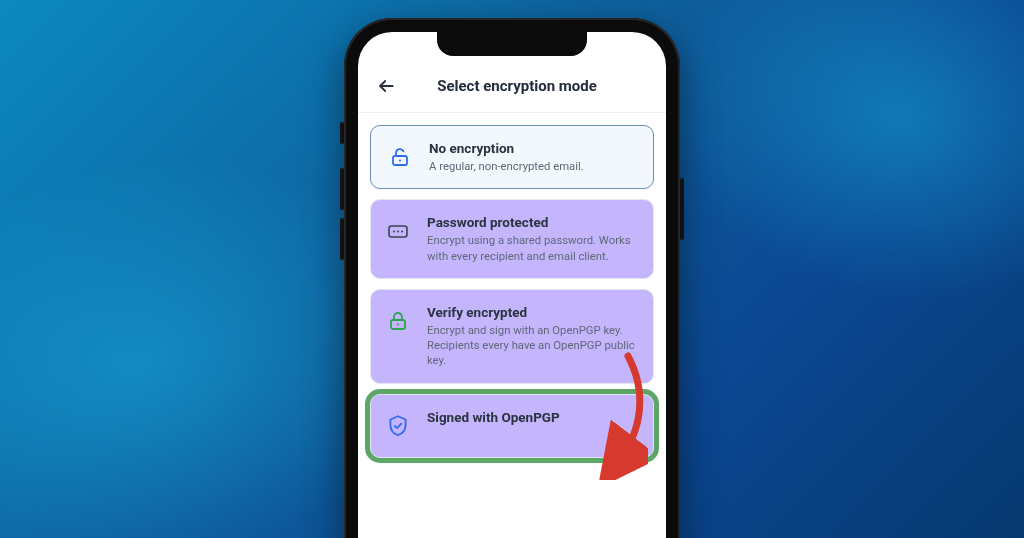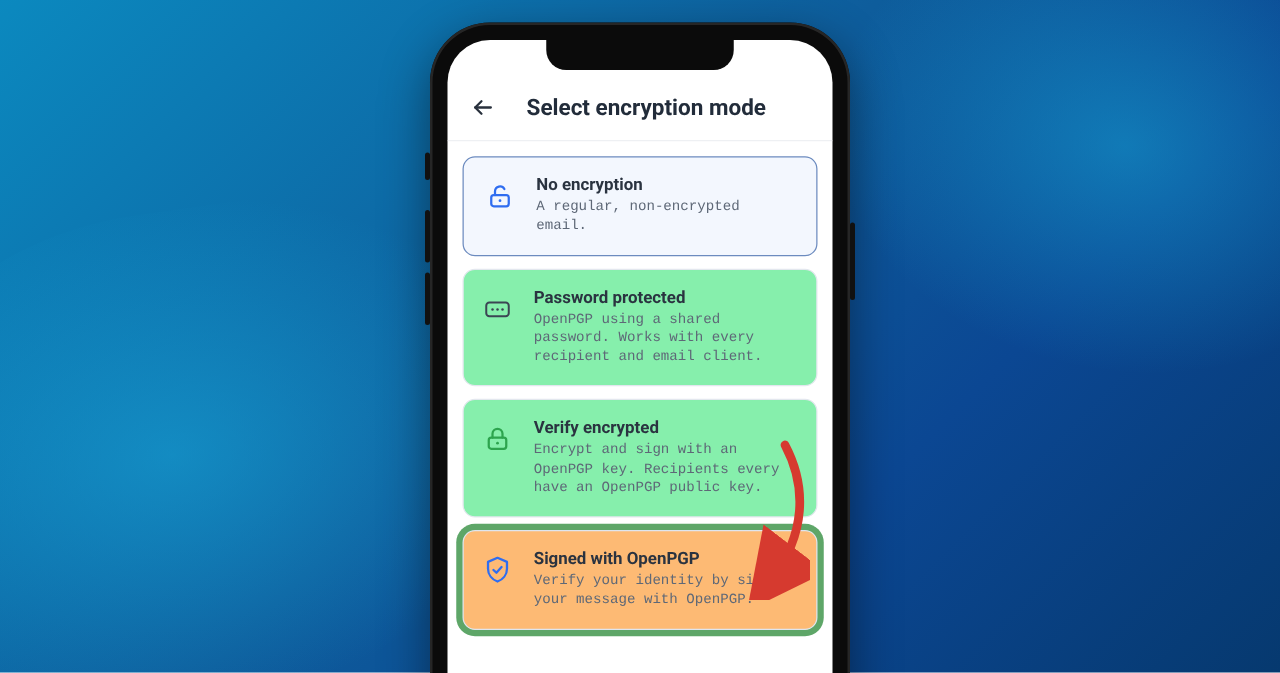--- a/index.html
+++ b/index.html
@@ -68,46 +68,46 @@
     position: absolute; inset: 0;
     display: flex; flex-direction: column;
     padding-top: 30px;
   }
   .header {
     display: flex; align-items: center; gap: 10px;
     padding: 10px 14px 12px 14px;
     border-bottom: 1px solid #eef0f3;
   }
   .header .back { width: 28px; height: 28px; display:flex; align-items:center; justify-content:center; color:#29313d; cursor:pointer; }
-  .header .title { flex: 1; text-align: center; font-weight: 700; font-size: 18px; color: #222c3a; margin-left: -28px; }
+  .header .title { flex: 1; text-align: center; font-weight: 700; font-size: 15px; color: #222c3a; margin-left: -28px; }
 
   .list { padding: 12px; display: flex; flex-direction: column; gap: 10px; }
 
   .card {
     border: 1px solid #e3e7ee;
     border-radius: 10px;
-    background: #86efac;
+    background: #c4b5fd;
     padding: 14px 14px 14px 12px;
     display: flex; align-items: flex-start; gap: 14px;
     cursor: pointer;
   }
   .card.selected {
     border-color: #6c8bbf;
     background: #f3f7fe;
     padding-left: 14px;
   }
   .card.highlighted {
     box-shadow: 0 0 0 5px #5ea668;
     border-color: #dfe5ee;
-    background: #fdba74;
+    background: #c4b5fd;
   }
   .card .ic { width: 30px; flex: 0 0 30px; height: 34px; display:flex; align-items:center; justify-content:center; }
   .card .body { flex: 1; }
   .card .t { font-weight: 700; font-size: 13.5px; color: #2a3340; margin-bottom: 3px; }
-  .card .d { font-size: 11.3px; line-height: 1.35; color: #5e6877; font-family: Liberation Mono, monospace; }
+  .card .d { font-size: 11.3px; line-height: 1.35; color: #5e6877; }
 
   
   .arrow {
     position: absolute;
     right: 18px; top: 318px;
     width: 50px; height: 130px;
     pointer-events: none; z-index: 6;
   }
 </style>
 </head>
@@ -156,21 +156,21 @@
           <div class="ic">
             <svg viewBox="0 0 24 24" width="26" height="24" fill="none" stroke="#3b4453" stroke-width="1.6" stroke-linecap="round" stroke-linejoin="round">
               <rect x="3" y="7" width="18" height="11" rx="2.5"></rect>
               <circle cx="8" cy="12.5" r="1" fill="#3b4453" stroke="none"></circle>
               <circle cx="12" cy="12.5" r="1" fill="#3b4453" stroke="none"></circle>
               <circle cx="16" cy="12.5" r="1" fill="#3b4453" stroke="none"></circle>
             </svg>
           </div>
           <div class="body">
             <div class="t">Password protected</div>
-            <div class="d">OpenPGP using a shared password. Works with every recipient and email client.</div>
+            <div class="d">Encrypt using a shared password. Works with every recipient and email client.</div>
           </div>
         </div>
 
         <div class="card">
           <div class="ic">
             <svg viewBox="0 0 24 24" width="24" height="24" fill="none" stroke="#2da44e" stroke-width="1.8" stroke-linecap="round" stroke-linejoin="round">
               <rect x="5" y="11" width="14" height="9" rx="2"></rect>
               <path d="M8 11 V8 a4 4 0 0 1 8 0 v3"></path>
               <circle cx="12" cy="15.5" r="1.1" fill="#2da44e" stroke="none"></circle>
             </svg>
@@ -183,21 +183,20 @@
 
         <div class="card highlighted">
           <div class="ic">
             <svg viewBox="0 0 24 24" width="26" height="26" fill="none" stroke="#2f6df0" stroke-width="1.7" stroke-linecap="round" stroke-linejoin="round">
               <path d="M12 3 L19 6 V11 c0 4.5 -3 8 -7 9.5 C8 19 5 15.5 5 11 V6 Z"></path>
               <polyline points="9 12 11.2 14 15 9.8"></polyline>
             </svg>
           </div>
           <div class="body">
             <div class="t">Signed with OpenPGP</div>
-            <div class="d">Verify your identity by signing your message with OpenPGP.</div>
           </div>
         </div>
 
       </div>
     </div>
 
     <svg class="arrow" viewBox="0 0 50 130">
       <defs>
         <marker id="ah" markerWidth="9" markerHeight="9" refX="4.2" refY="4.5" orient="auto">
           <path d="M0,0 L9,4.5 L0,9 Z" fill="#d63a2f"></path>

